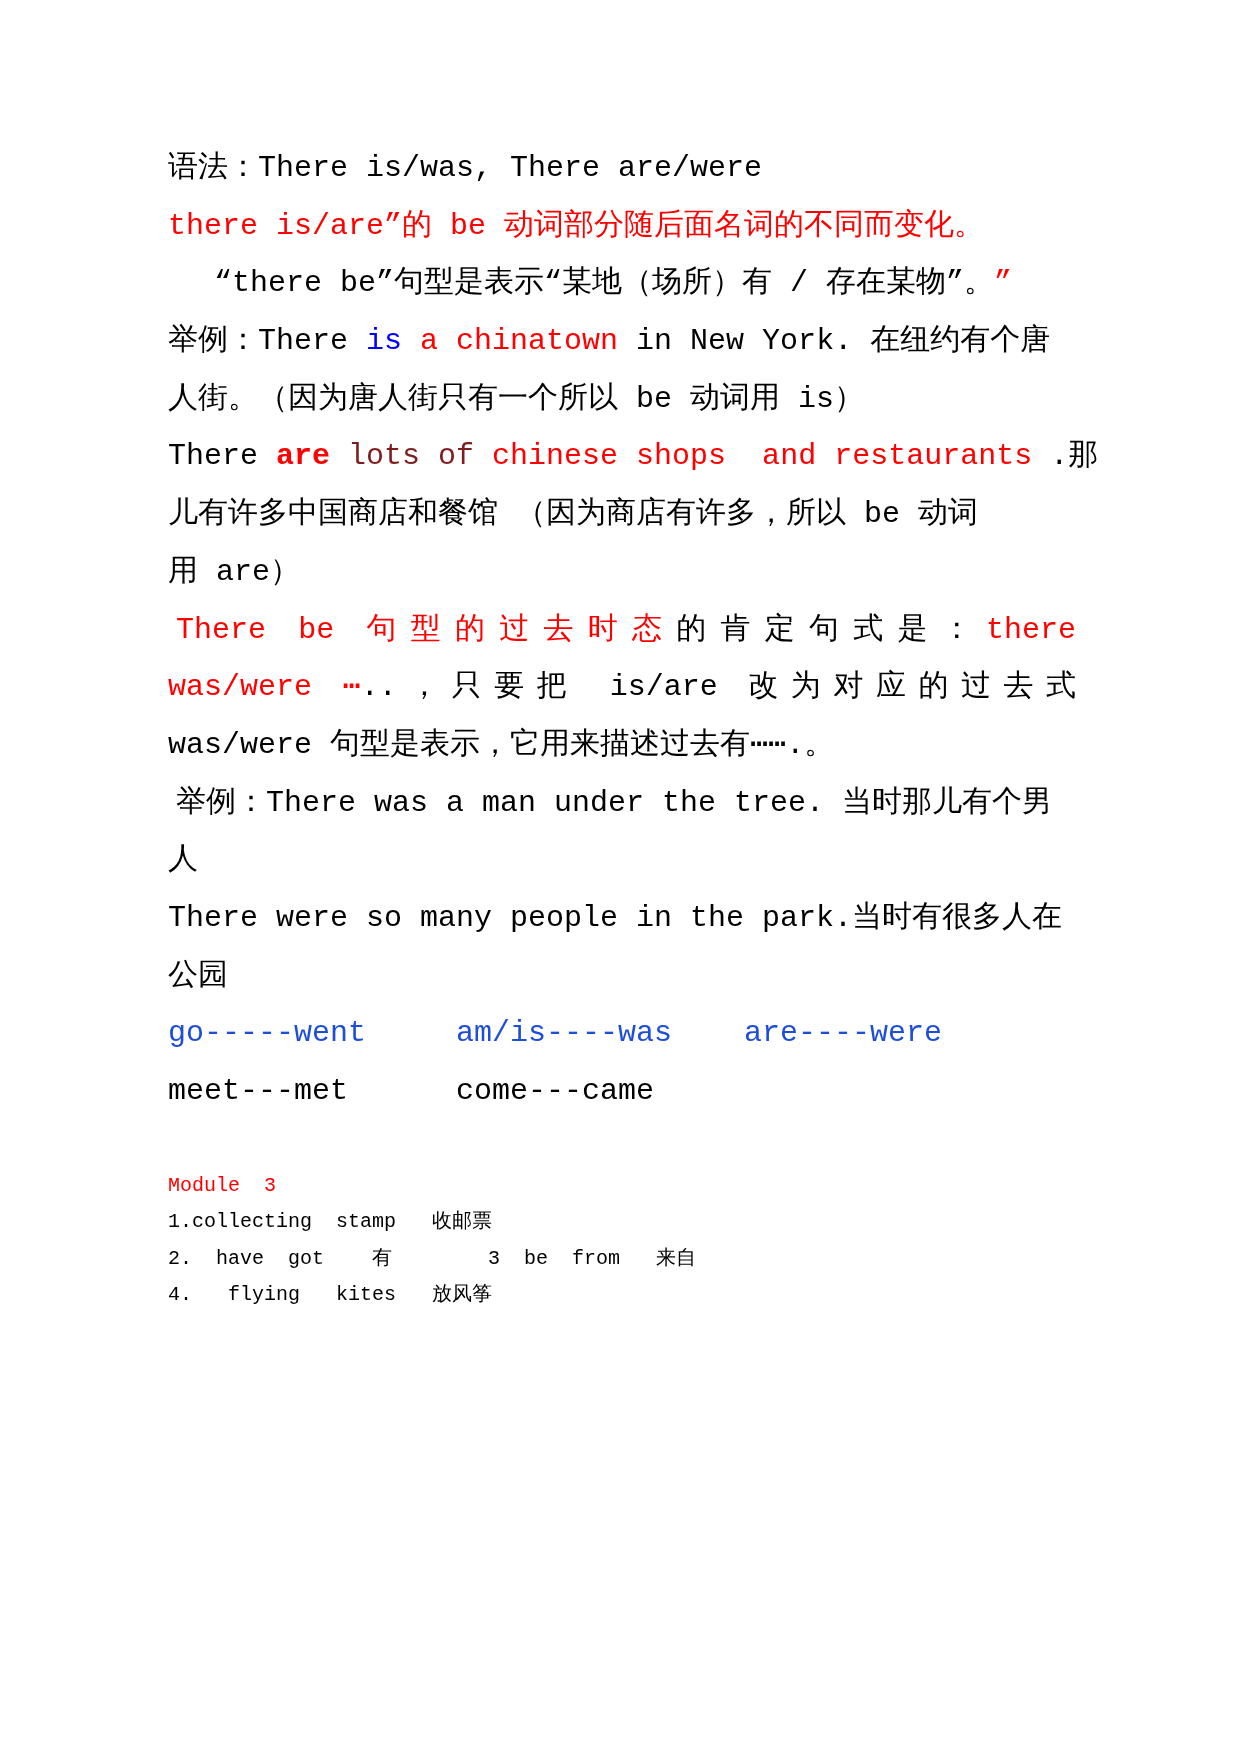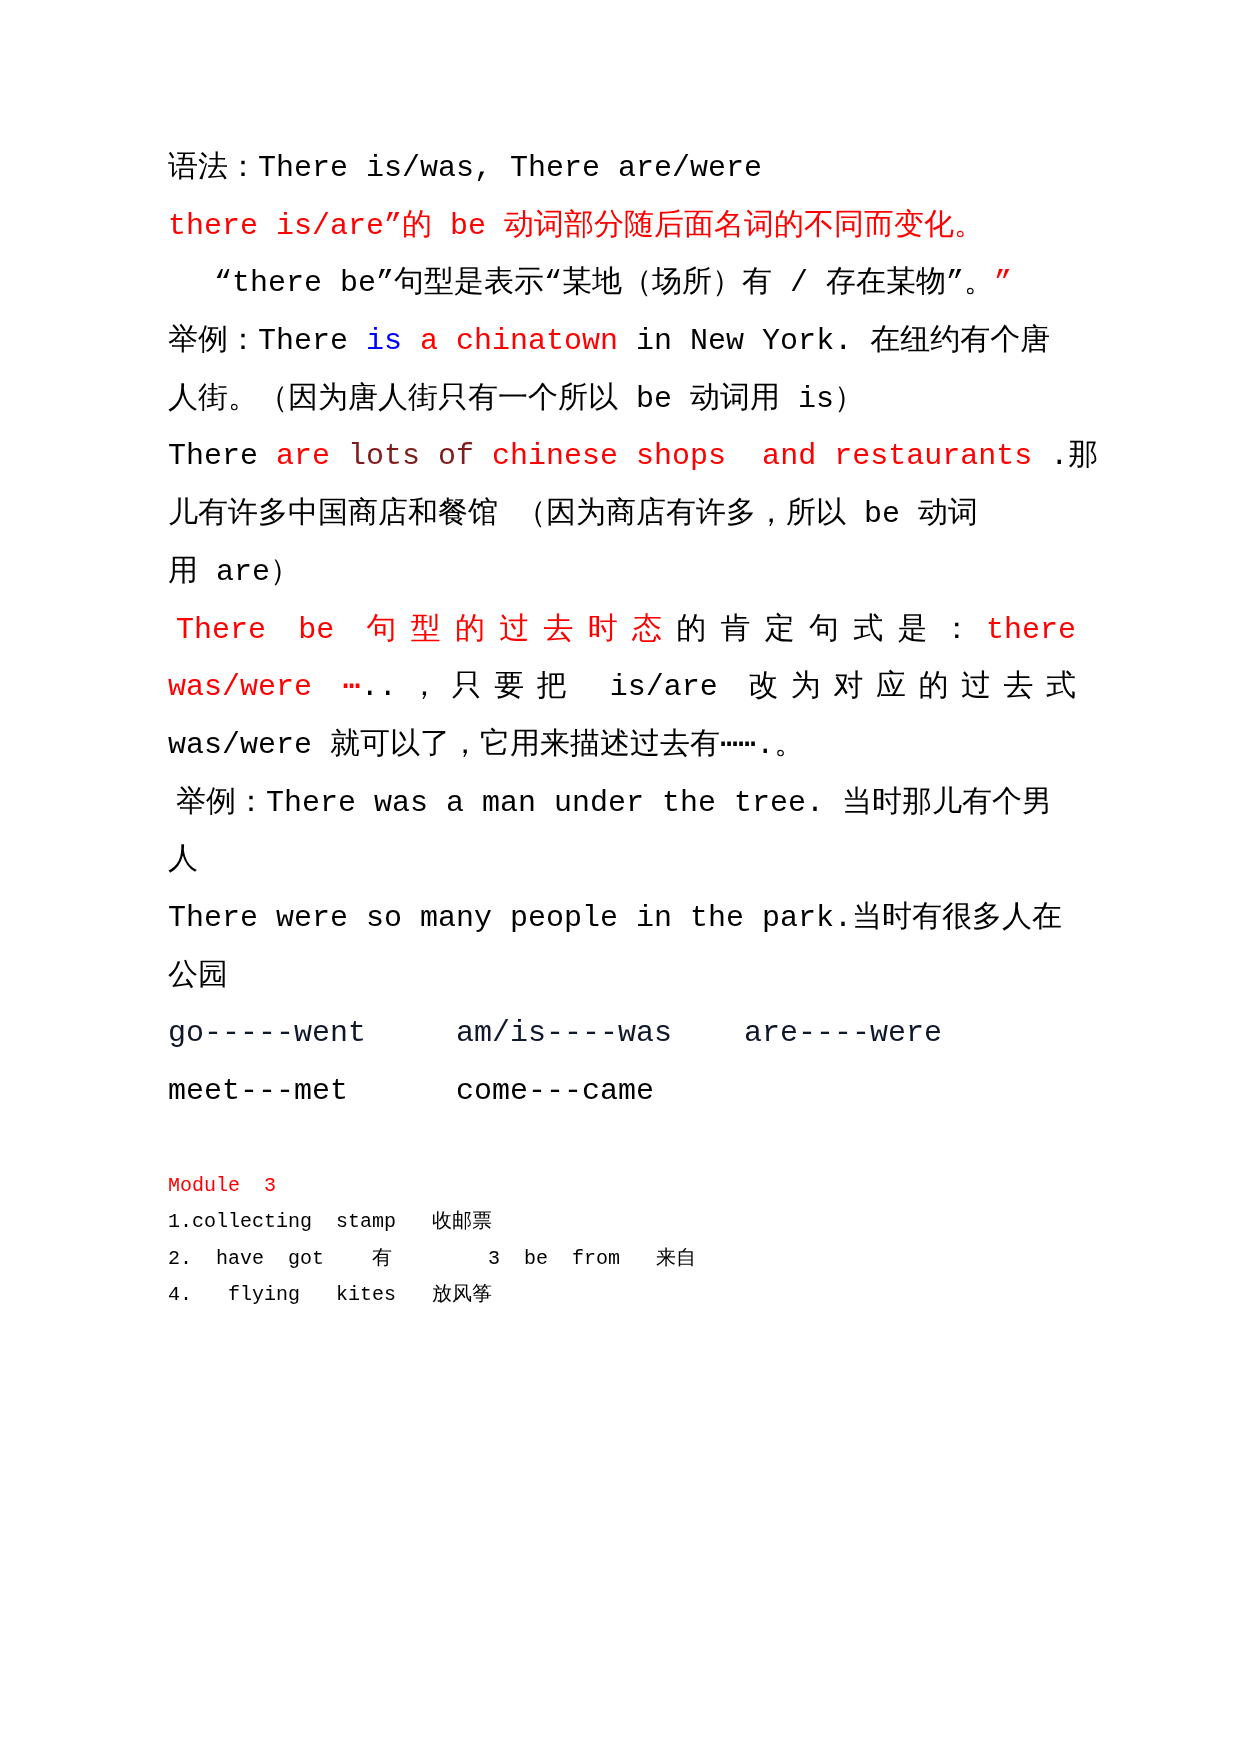--- a/index.html
+++ b/index.html
@@ -51,31 +51,31 @@
 <body>
 
 <div class="page">
   <div class="content">
     <div class="section section-grammar" id="section-0">
         <div class="line"><span style="color: rgb(0, 0, 0);">语法：There is/was, There are/were</span></div>
         <div class="line"><span style="color: rgb(255, 0, 0);">there is/are”的 be 动词部分随后面名词的不同而变化。</span></div>
         <div class="line" style="padding-left: 46px;"><span style="color: rgb(0, 0, 0);">“there be”句型是表示“某地（场所）有 / 存在某物”。</span><span style="color: rgb(255, 0, 0);">”</span></div>
         <div class="line"><span style="color: rgb(0, 0, 0);">举例：There </span><span style="color: rgb(0, 0, 255);">is</span><span style="color: rgb(255, 0, 0);"> a chinatown</span><span style="color: rgb(0, 0, 0);"> in New York. 在纽约有个唐</span></div>
         <div class="line"><span style="color: rgb(0, 0, 0);">人街。（因为唐人街只有一个所以 be 动词用 is）</span></div>
-        <div class="line"><span style="color: rgb(0, 0, 0);">There </span><span style="color: rgb(255, 0, 0);">are</span><span style="color: #7f1d1d;"> lots of </span><span style="color: rgb(255, 0, 0);">chinese shops  and restaurants </span><span style="color: rgb(0, 0, 0);">.那</span></div>
+        <div class="line"><span style="color: rgb(0, 0, 0);">There </span><span style="color: rgb(255, 0, 0); font-weight: bold;">are</span><span style="color: #7f1d1d;"> lots of </span><span style="color: rgb(255, 0, 0);">chinese shops  and restaurants </span><span style="color: rgb(0, 0, 0);">.那</span></div>
         <div class="line"><span style="color: rgb(0, 0, 0);">儿有许多中国商店和餐馆 （因为商店有许多，所以 be 动词</span></div>
         <div class="line"><span style="color: rgb(0, 0, 0);">用 are）</span></div>
         <div class="line justify" style="padding-left: 8px;"><span style="color: rgb(255, 0, 0);">There be 句型的过去时态</span><span style="color: rgb(0, 0, 0);">的肯定句式是：</span><span style="color: rgb(255, 0, 0);">there</span></div>
         <div class="line justify"><span style="color: rgb(255, 0, 0);">was/were ⋯</span><span style="color: rgb(0, 0, 0);">..，只要把 is/are 改为对应的过去式</span></div>
-        <div class="line"><span style="color: rgb(0, 0, 0);">was/were 就可以了，它用来描述过去有⋯⋯.。</span></div>
+        <div class="line"><span style="color: rgb(0, 0, 0);">was/were 句型是表示，它用来描述过去有⋯⋯.。</span></div>
         <div class="line" style="padding-left: 8px;"><span style="color: rgb(0, 0, 0);">举例：There was a man under the tree. 当时那儿有个男</span></div>
         <div class="line"><span style="color: rgb(0, 0, 0);">人</span></div>
         <div class="line"><span style="color: rgb(0, 0, 0);">There were so many people in the park.当时有很多人在</span></div>
         <div class="line"><span style="color: rgb(0, 0, 0);">公园</span></div>
-        <div class="line"><span style="color: #0f172a; text-align: center;">go-----went     am/is----was    are----were</span></div>
+        <div class="line"><span style="color: #1d4ed8; text-align: center;">go-----went     am/is----was    are----were</span></div>
         <div class="line"><span style="color: rgb(0, 0, 0);">meet---met      come---came</span></div>
       </div>
     <div class="section section-module" id="section-1">
         <div class="line"><span style="color: rgb(255, 0, 0);">Module  3</span></div>
         <div class="line"><span style="color: rgb(0, 0, 0);">1.collecting  stamp   收邮票</span></div>
         <div class="line"><span style="color: rgb(0, 0, 0);">2.  have  got    有        3  be  from   来自</span></div>
         <div class="line"><span style="color: rgb(0, 0, 0);">4.   flying   kites   放风筝</span></div>
       </div>
   </div>
   <div class="page-number">3</div>

